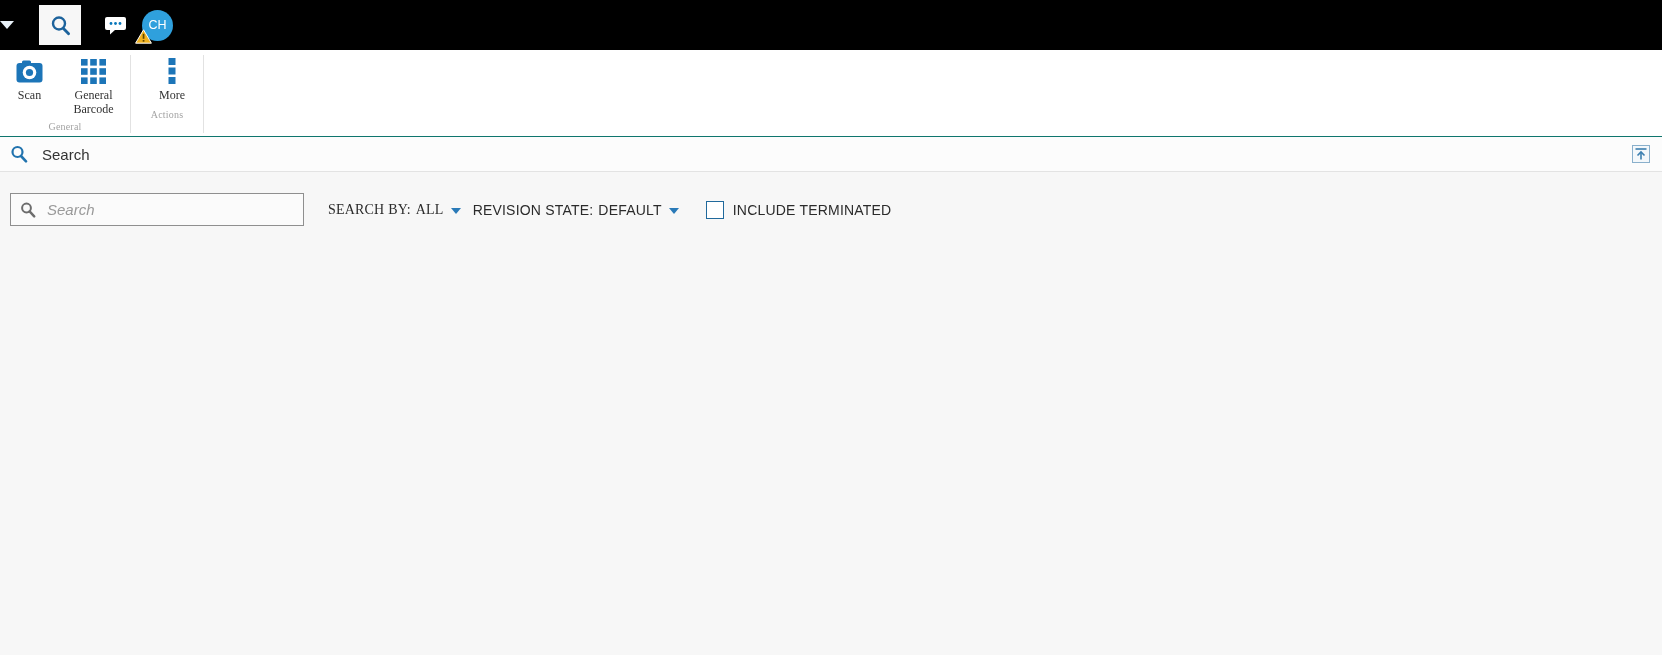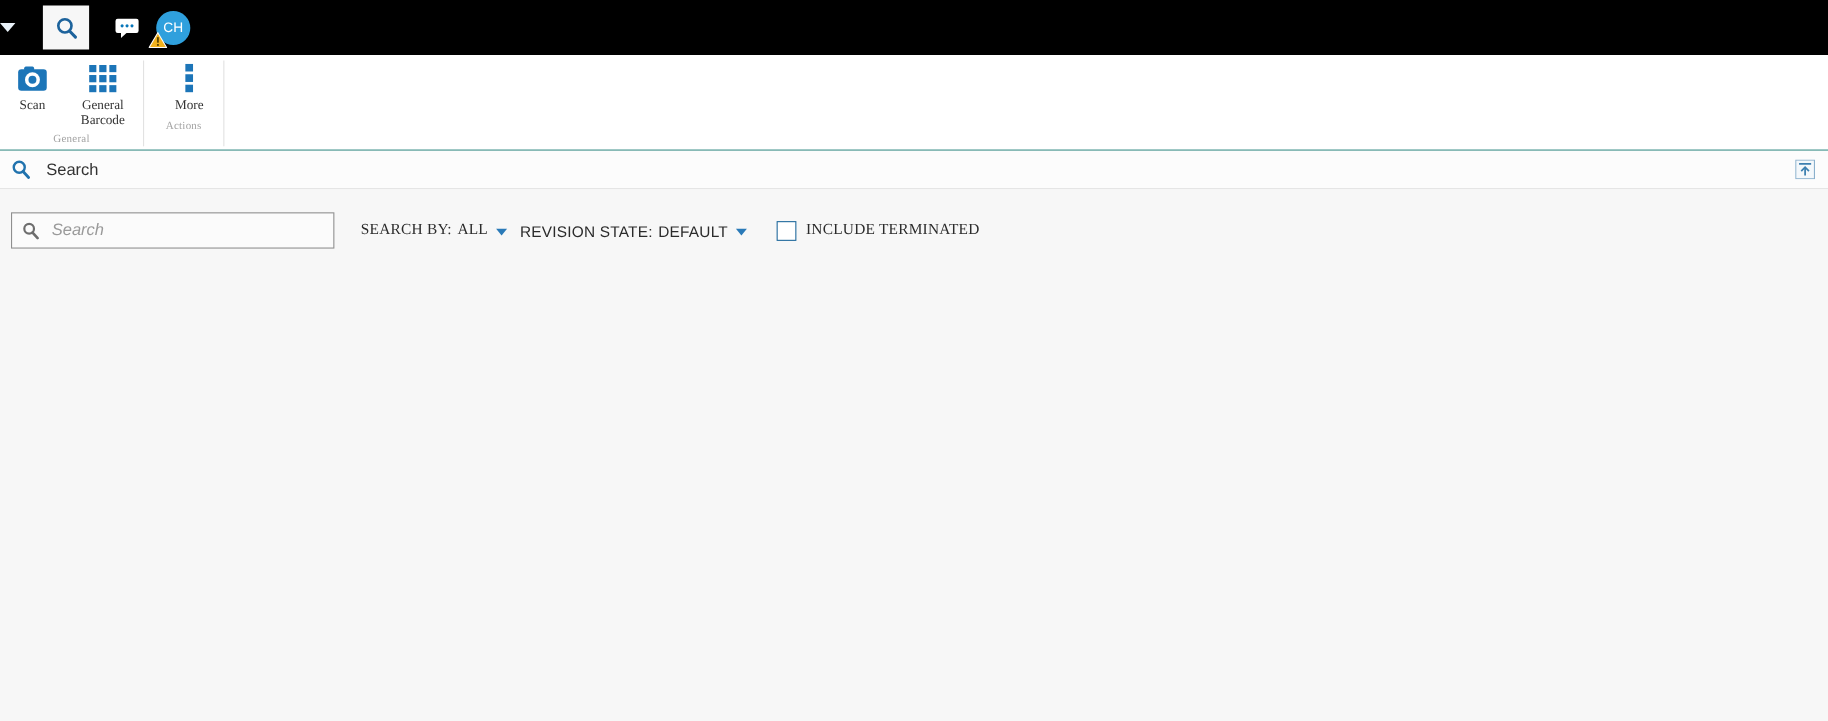--- a/index.html
+++ b/index.html
@@ -83,21 +83,21 @@
     font-size:14px; color:#2b2b2b; letter-spacing:0.2px; white-space:nowrap;
   }
   .fi-searchby { margin-left:24px;font-family:Liberation Serif, serif; }
   .fi-revision { margin-left:12px; }
   .filter-item .val { margin-left:5px; }
   .f-caret {
     width:0; height:0; margin-left:7px; margin-top:2px;
     border-left:5px solid transparent; border-right:5px solid transparent;
     border-top:6px solid #2a7ab8;
   }
-  .checkbox-wrap { display:flex; align-items:center; margin-left:27px; cursor:pointer;font-family:Liberation Serif, serif; }
+  .checkbox-wrap { display:flex; align-items:center; margin-left:27px; cursor:pointer; }
   .checkbox {
     width:18px; height:18px; border:1px solid #20699c; background:#fff; flex:0 0 auto;
   }
   .cb-label { margin-left:9px; font-size:14px; color:#2b2b2b; letter-spacing:0.2px; }
 
   
   .empty-state { position:absolute; left:0; right:0; top:375px; text-align:center; }
   .empty-title { margin-top:18px; font-size:19px; color:#757575; }
   .empty-sub { margin-top:7px; font-size:15px; color:#4f4f4f; }
 </style>

